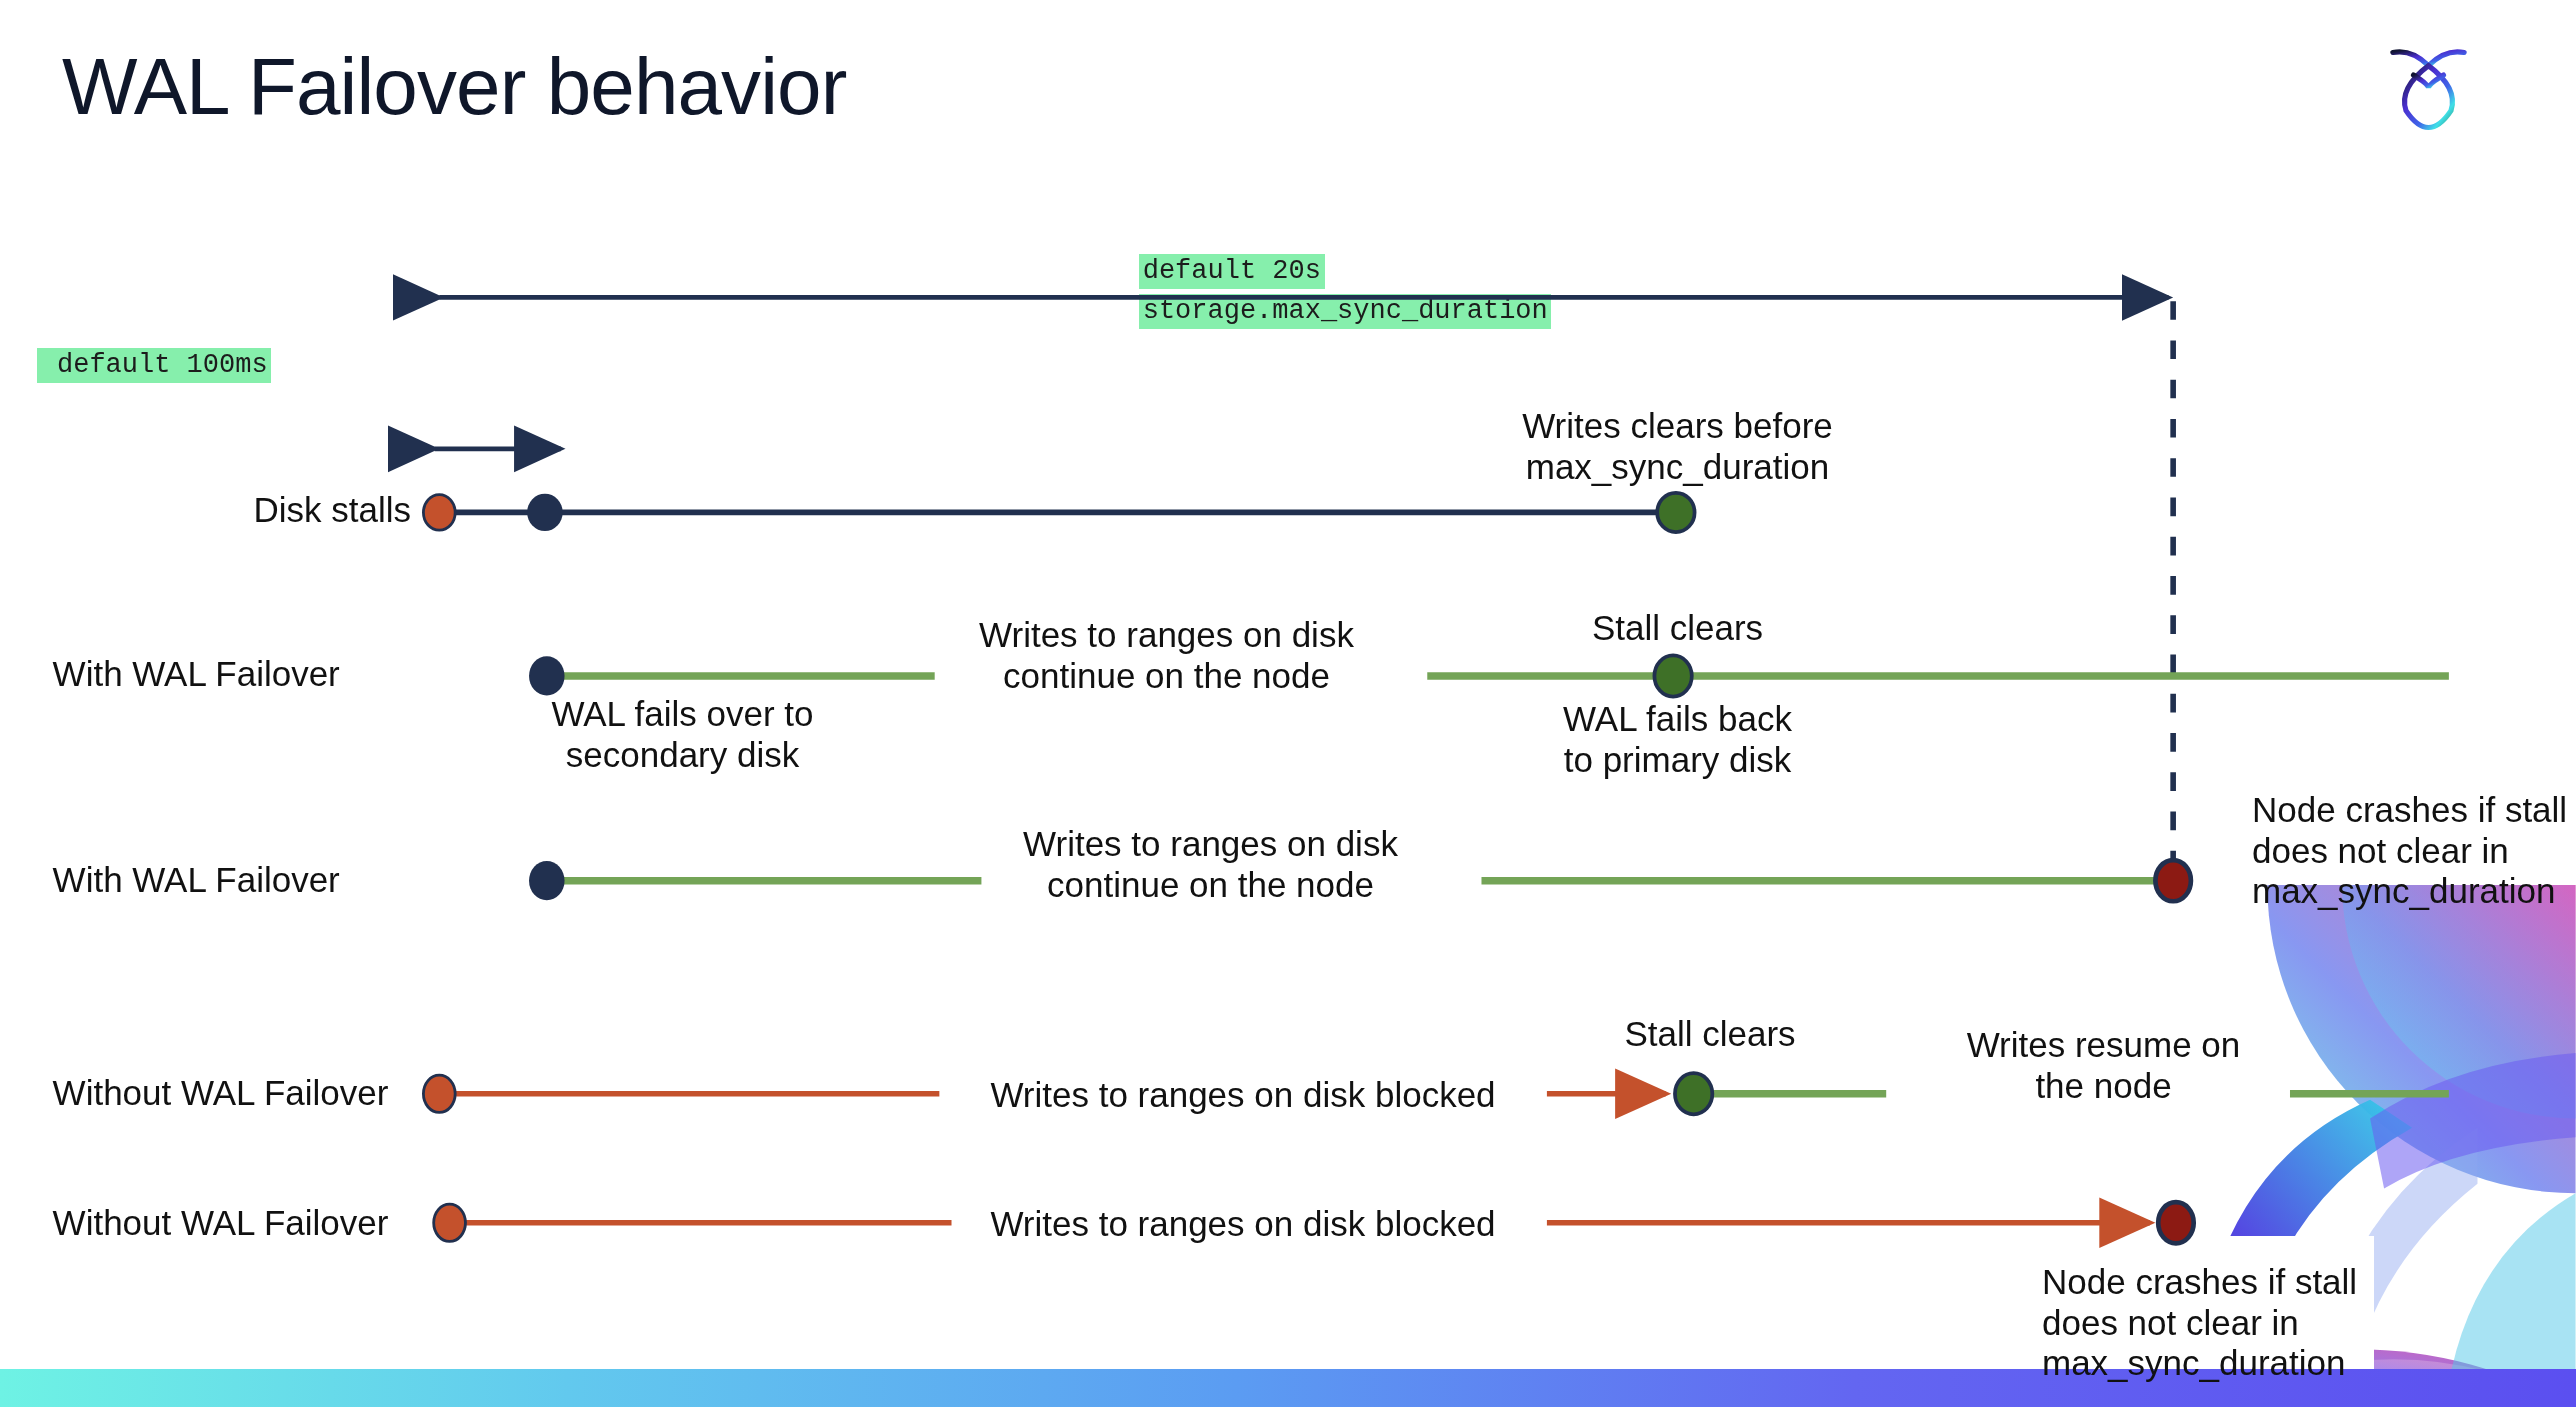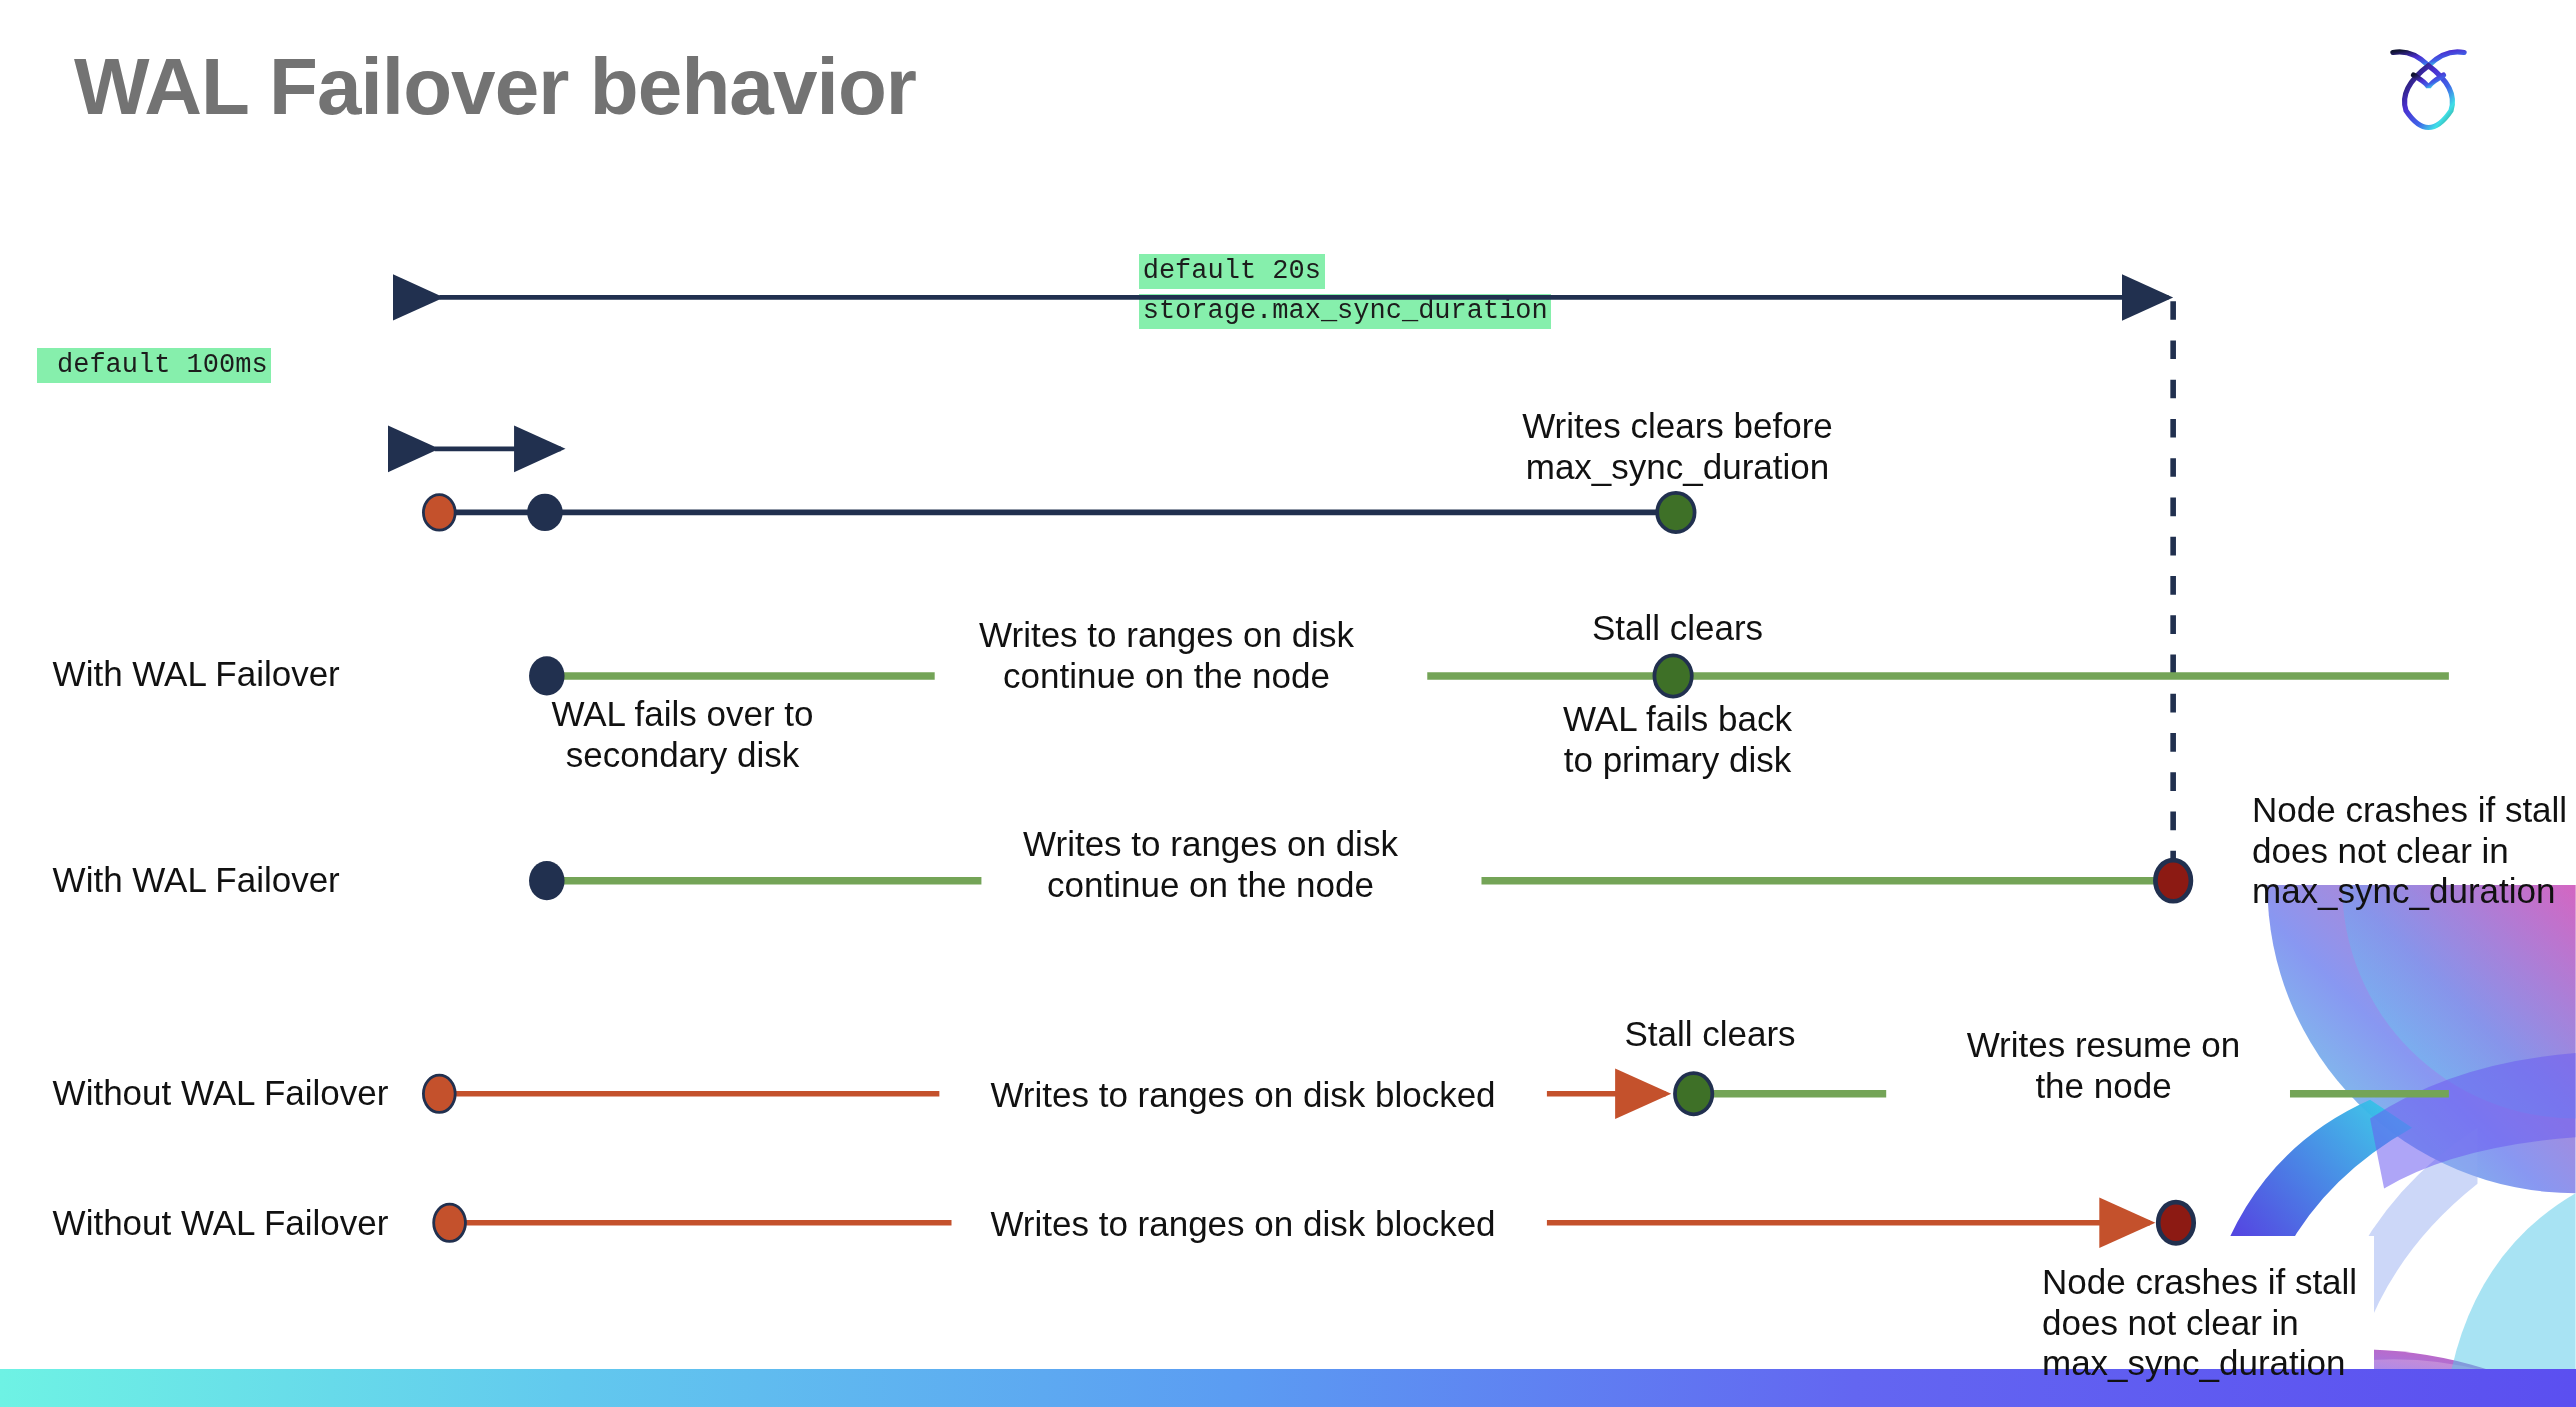--- a/index.html
+++ b/index.html
@@ -18,24 +18,23 @@
 
   
   .bottom-bar{
     position:absolute;left:0;bottom:0;width:100%;height:39px;
     background:linear-gradient(90deg,#6ef2e4 0%,#62c9ee 22%,#5b9cf2 48%,#6366f1 72%,#5b4ff0 100%);
   }
 
   
   .title{
     position:absolute;left:62px;top:45px;
-    font-size:80px;font-weight:bold;color:#737373;
+    font-size:80px;font-weight:normal;color:#0f172a;
     letter-spacing:-0.9px;line-height:1.05;
     font-family:"Liberation Sans", sans-serif;
-    margin-left:12px;
   }
 
   
   .logo{position:absolute;right:95px;top:30px;width:105px;height:105px;}
 
   
   .code{
     position:absolute;
     font-family:"Liberation Mono", monospace;
     font-size:27px;color:#1c1c1c;
@@ -199,20 +198,21 @@
     </g>
 
     <g>
       <line x1="483" y1="1308" x2="1018" y2="1308" stroke="#c4512c" stroke-width="6"></line>
       <line x1="1655" y1="1308" x2="2300" y2="1308" stroke="#c4512c" stroke-width="6" marker-end="url(#orangeArrowR)"></line>
       <ellipse cx="481" cy="1308" rx="17" ry="20" fill="#c4512c" stroke="#21304f" stroke-width="3"></ellipse>
       <ellipse cx="2328" cy="1308" rx="19" ry="22" fill="#8c1a13" stroke="#21304f" stroke-width="5"></ellipse>
     </g>
   </svg>
 
+  <div class="lbl r" style="left:37px;top:490px;width:374px;">Disk stalls</div>
   <div class="lbl l" style="left:20.6px;top:654px;width:523px;">With WAL Failover</div>
   <div class="lbl l" style="left:20.6px;top:860px;width:523px;">With WAL Failover</div>
   <div class="lbl l" style="left:20.6px;top:1073px;width:523px;">Without WAL Failover</div>
   <div class="lbl l" style="left:20.6px;top:1203px;width:523px;">Without WAL Failover</div>
 
   <div class="lbl c" style="left:1453px;top:406px;width:449px;">Writes clears before
 max_sync_duration</div>
 
   <div class="lbl c" style="left:947px;top:615px;width:439px;">Writes to ranges on disk
 continue on the node</div>

